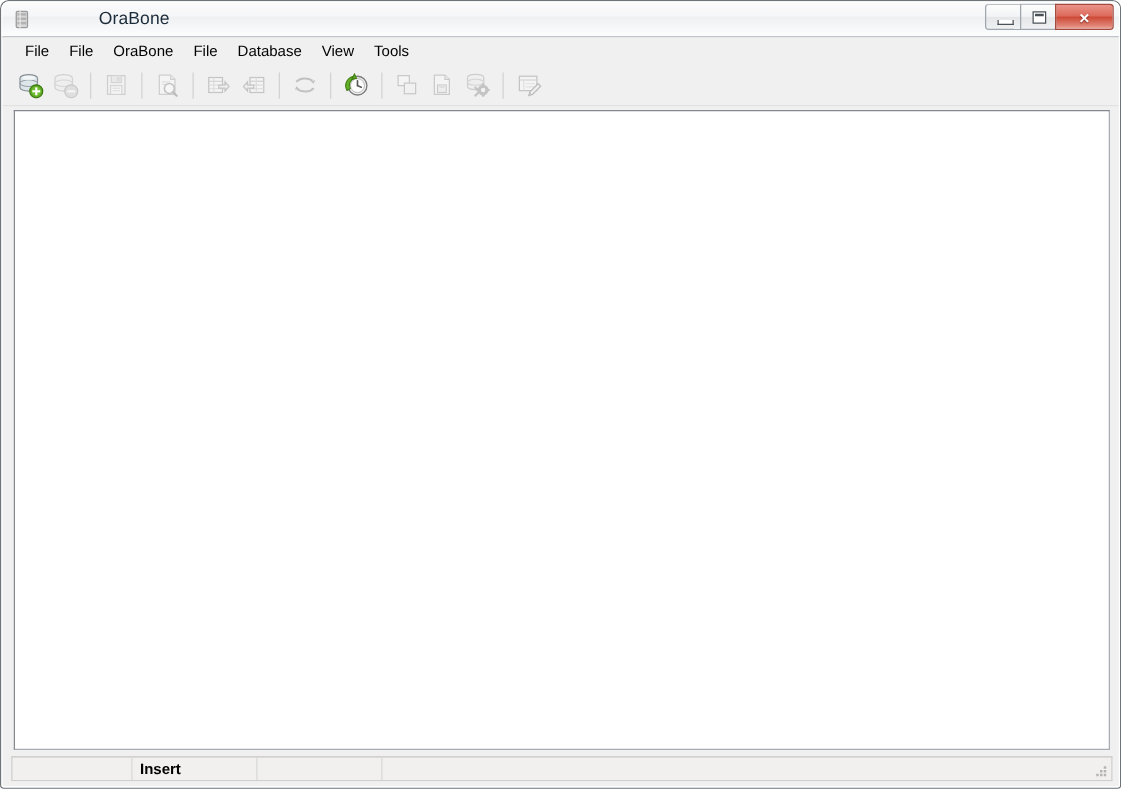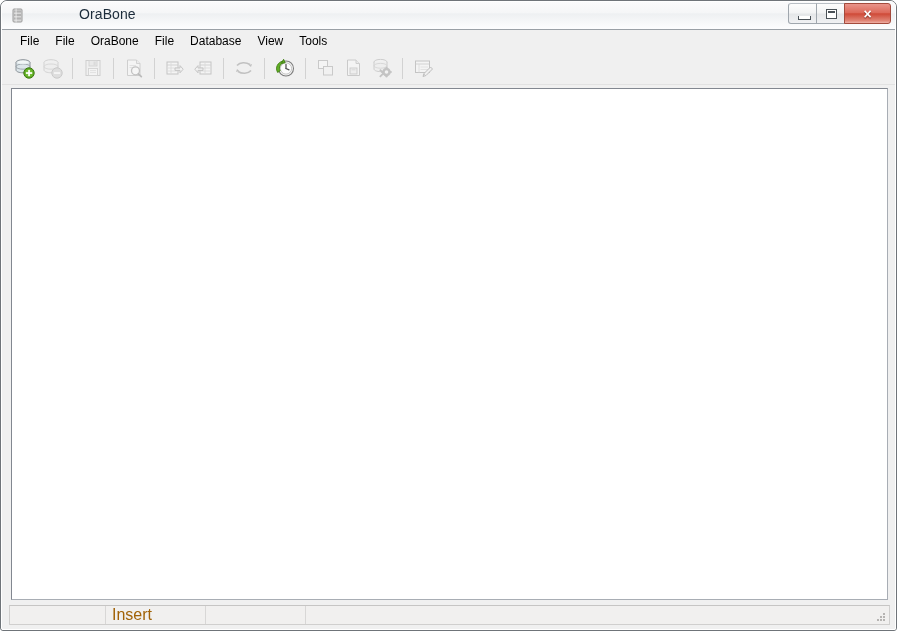--- a/index.html
+++ b/index.html
@@ -207,25 +207,26 @@
     border: 1px solid #d0cfce;
     border-top-color: #c6c5c4;
     display: flex;
     align-items: stretch;
   }
   .sb-panel {
     box-sizing: border-box;
     display: flex;
     align-items: center;
     padding-left: 6px;
-    font-size: 16px;
-    color: #a16207;
+    font-size: 12px;
+    color: #000000;
     border-right: 1px solid #d8d7d6;
     overflow: hidden;
     white-space: nowrap;
+    font-weight: bold;
   }
   .sb-p0 { width: 96px; }
   .sb-p1 { width: 100px; }
   .sb-p2 { width: 100px; }
   .sb-p3 { flex: 1 1 auto; border-right: none; position: relative; }
 
   .resize-grip {
     position: absolute;
     right: 2px;
     bottom: 1px;

